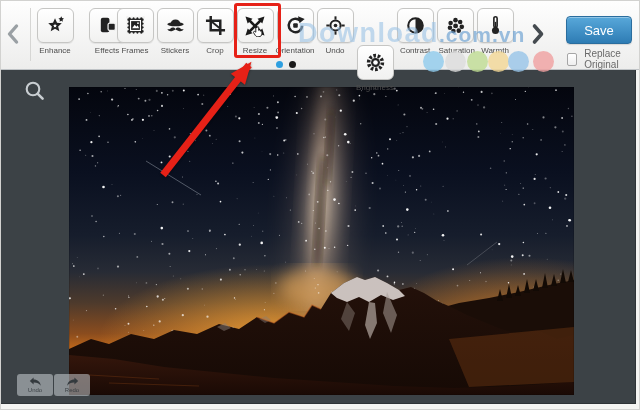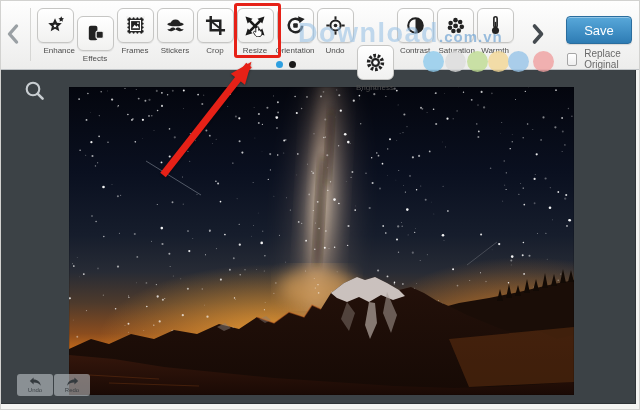--- a/index.html
+++ b/index.html
@@ -15,21 +15,21 @@
   .tool{position:absolute;top:7px;width:40px;text-align:center;}
   .tbtn{width:35px;height:33px;margin:0 auto;background:linear-gradient(#ffffff,#f1f1f0);
     border:1px solid #c6c6c4;border-radius:6px;box-shadow:0 1px 1px rgba(0,0,0,.07);
     display:flex;align-items:center;justify-content:center;cursor:pointer;}
   .tlabel{font-size:8px;color:#4c4c4c;margin-top:3px;white-space:nowrap;}
   .pager-dot{position:absolute;width:7px;height:7px;border-radius:50%;top:60px;z-index:8;}
 
   
   .wm-text{position:absolute;left:297px;top:17px;z-index:30;pointer-events:none;white-space:nowrap;
     font-weight:bold;font-size:27px;letter-spacing:1.5px;color:rgba(152,193,229,.58);}
-  .wm-text .suffix{font-size:15px;color:rgba(116,166,212,.72);letter-spacing:1px;}
+  .wm-text .suffix{font-size:21px;color:rgba(116,166,212,.72);letter-spacing:1px;}
   .wm-dot{position:absolute;width:21px;height:21px;border-radius:50%;top:50px;opacity:.8;z-index:29;pointer-events:none;}
 
   
   .save-btn{position:absolute;left:565px;top:15px;width:64px;height:26px;border-radius:4px;
     background:linear-gradient(#58a8da,#2e7cb4);border:1px solid #2a6d9e;color:#fff;font-size:13px;
     display:flex;align-items:center;justify-content:center;cursor:pointer;z-index:10;
     box-shadow:inset 0 1px 0 rgba(255,255,255,.35),0 1px 1px rgba(0,0,0,.12);}
   .replace{position:absolute;left:566px;top:47px;display:flex;align-items:center;gap:7px;z-index:10;}
   .cb{width:11px;height:11px;border:1px solid #a6a6a6;background:linear-gradient(#fff,#efefef);border-radius:2px;cursor:pointer;}
   .replace-label{font-size:10px;color:#6a6a6a;}
@@ -55,31 +55,31 @@
 <body>
 
 <div class="screen">
 
   <div class="toolbar">
     <svg class="chev chev-left" width="14" height="22" viewBox="0 0 14 22">
         <polyline points="10.5,3 3.5,11 10.5,19" fill="none" stroke="#9aa0a4" stroke-width="3.4" stroke-linecap="round" stroke-linejoin="round"></polyline>
       </svg>
     <div class="tb-divider"></div>
     <div>
-        <div class="tool" style="left: 34px; text-align: right;">
+        <div class="tool" style="left: 34px;">
           <div class="tbtn">
             <svg width="21" height="21" viewBox="0 0 22 22">
               <path d="M10.5 3.5 L12.6 8.2 L17.6 8.7 L13.8 12 L15 17 L10.5 14.3 L6 17 L7.2 12 L3.4 8.7 L8.4 8.2 Z" fill="#222"></path>
               <path d="M17 1.2 L17.9 3.2 L19.9 3.6 L18.4 5 L18.7 7.1 L17 6.1 L15.3 7.1 L15.6 5 L14.1 3.6 L16.1 3.2 Z" fill="#222"></path>
               <path d="M10.5 9.2 L11.1 10.5 L12.5 10.6 L11.5 11.6 L11.8 13 L10.5 12.3 L9.2 13 L9.5 11.6 L8.5 10.6 L9.9 10.5 Z" fill="#fff"></path>
             </svg>
           </div>
           <div class="tlabel">Enhance</div>
         </div>
-        <div class="tool" style="left: 74px; margin-top: 8px;">
+        <div class="tool" style="left: 86px;">
           <div class="tbtn">
             <svg width="21" height="21" viewBox="0 0 22 22">
               <rect x="4" y="3" width="9" height="15" rx="2" fill="#222"></rect>
               <rect x="11.6" y="8.6" width="7.6" height="7.6" rx="1.5" fill="#222" stroke="#f3f3f2" stroke-width="1.3"></rect>
             </svg>
           </div>
           <div class="tlabel">Effects</div>
         </div>
         <div class="tool" style="left: 114px;">
           <div class="tbtn">

